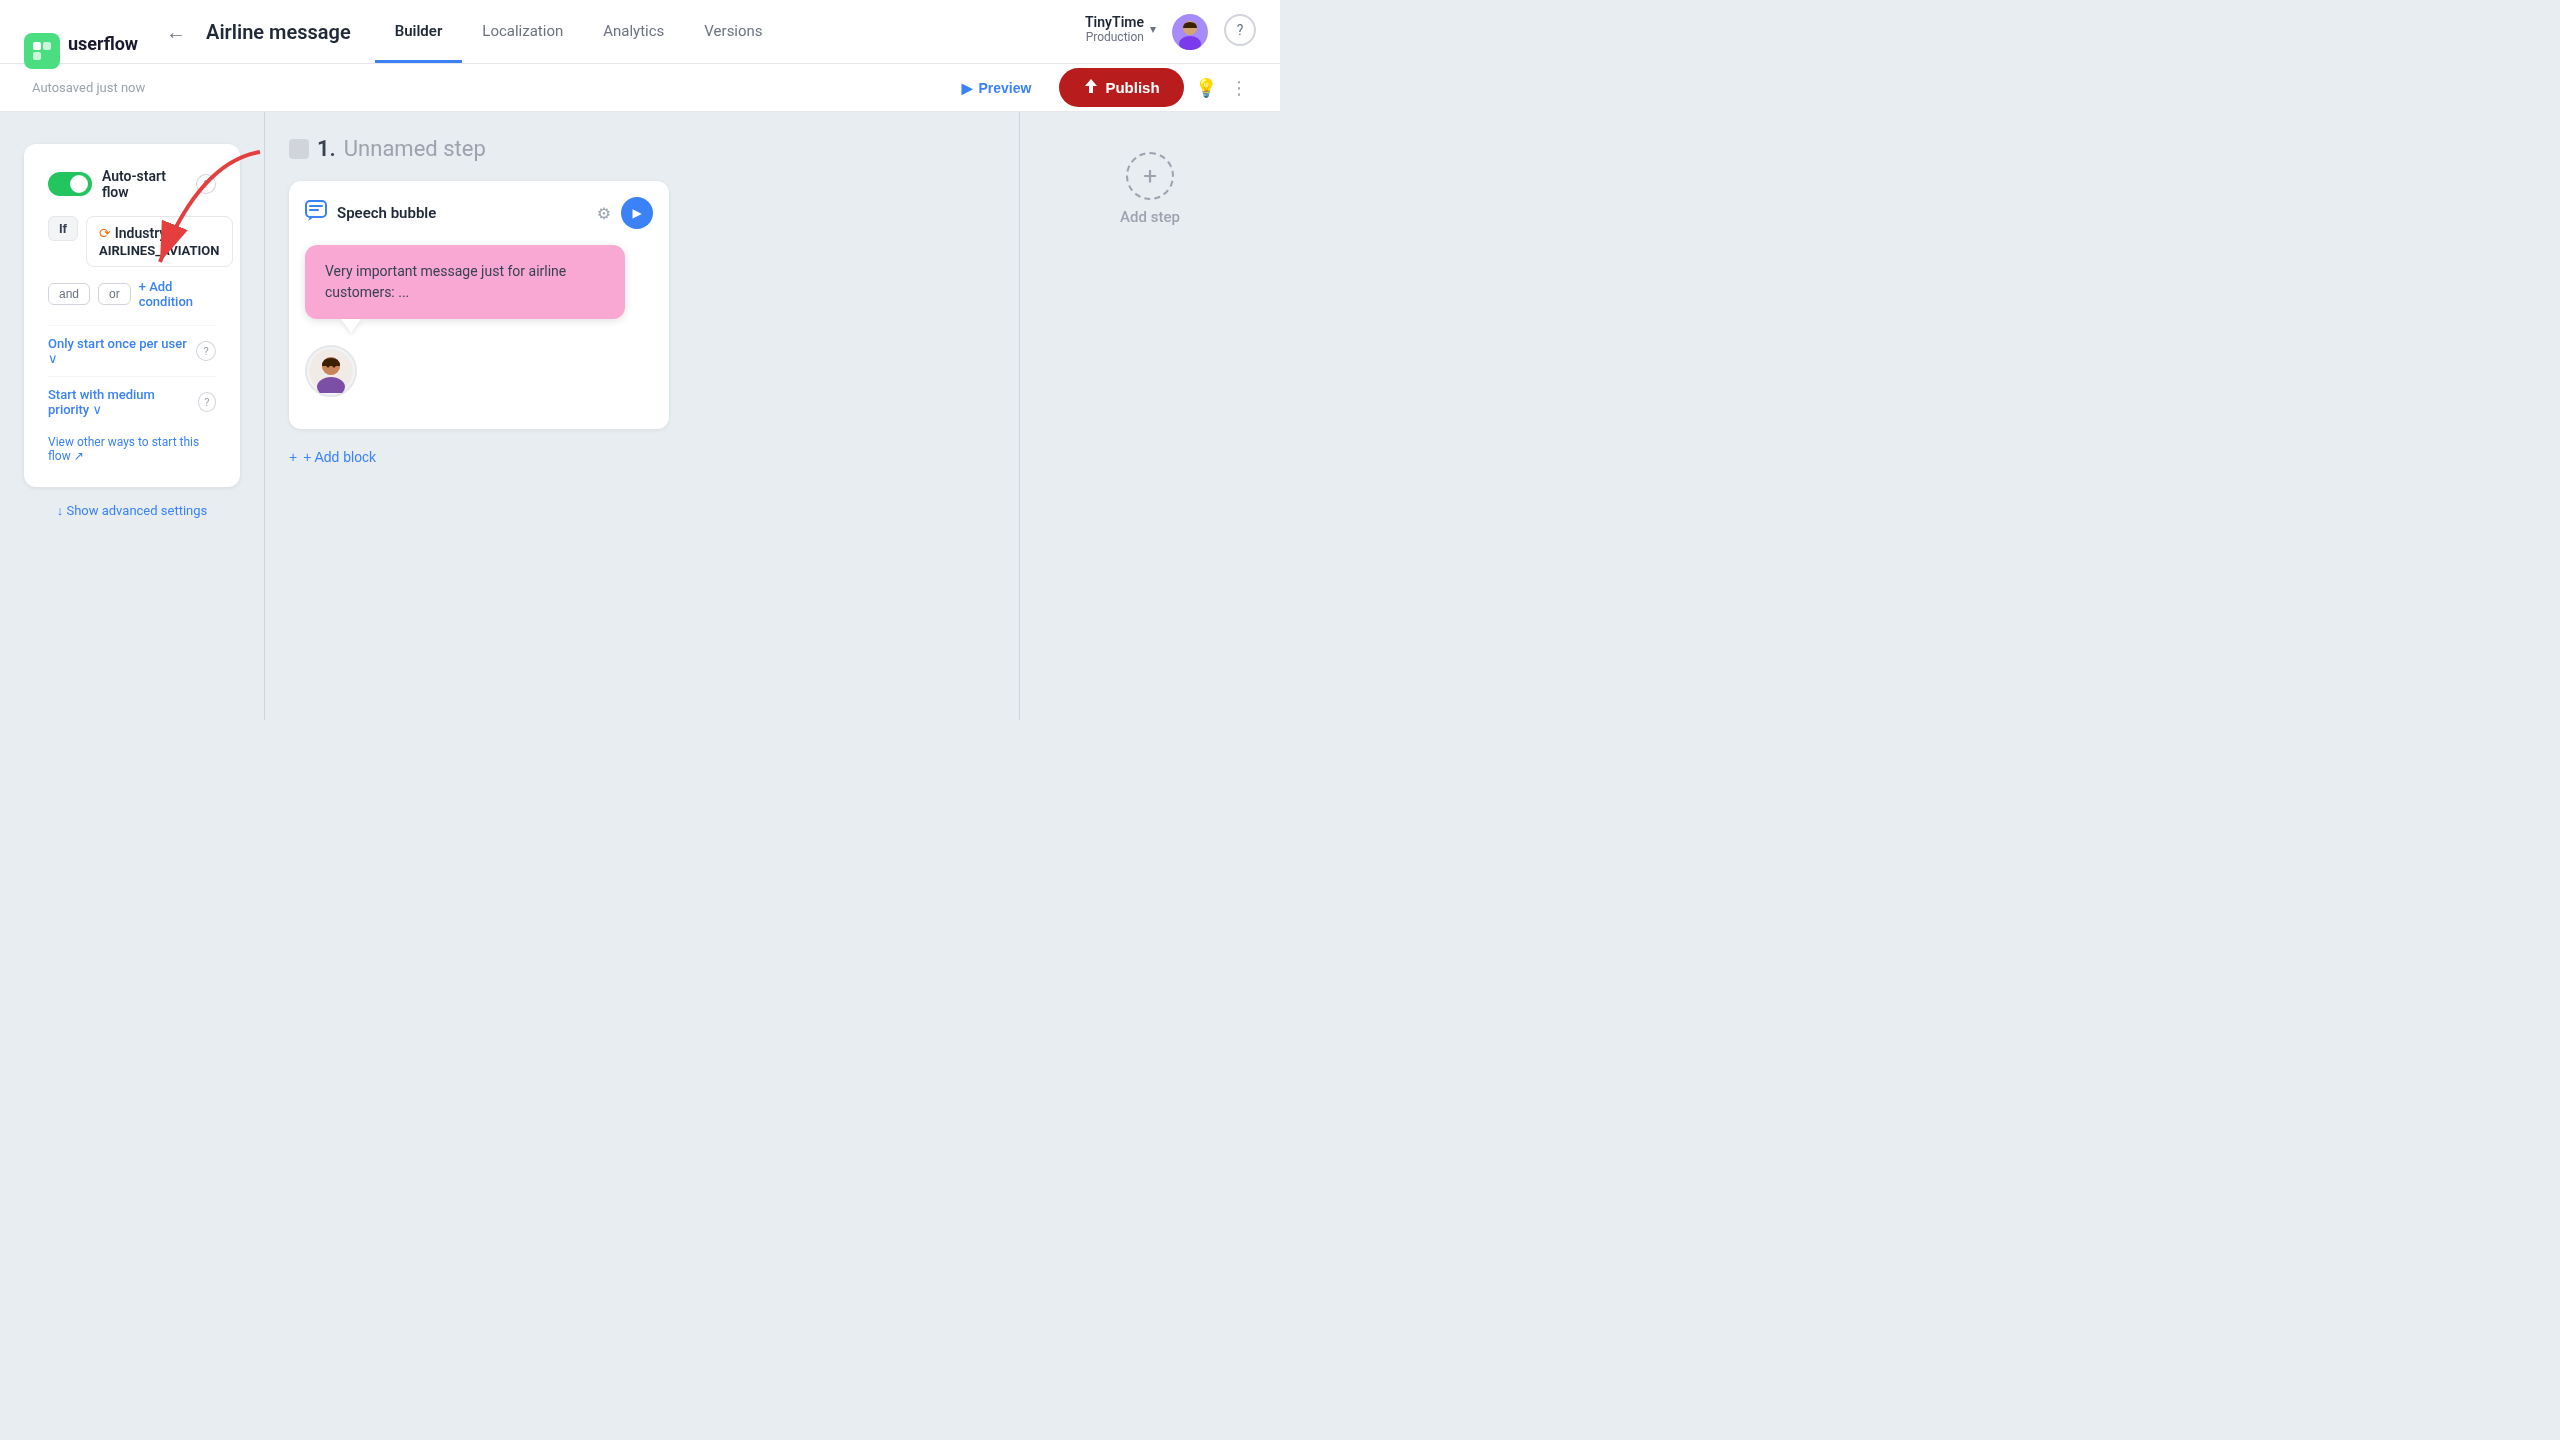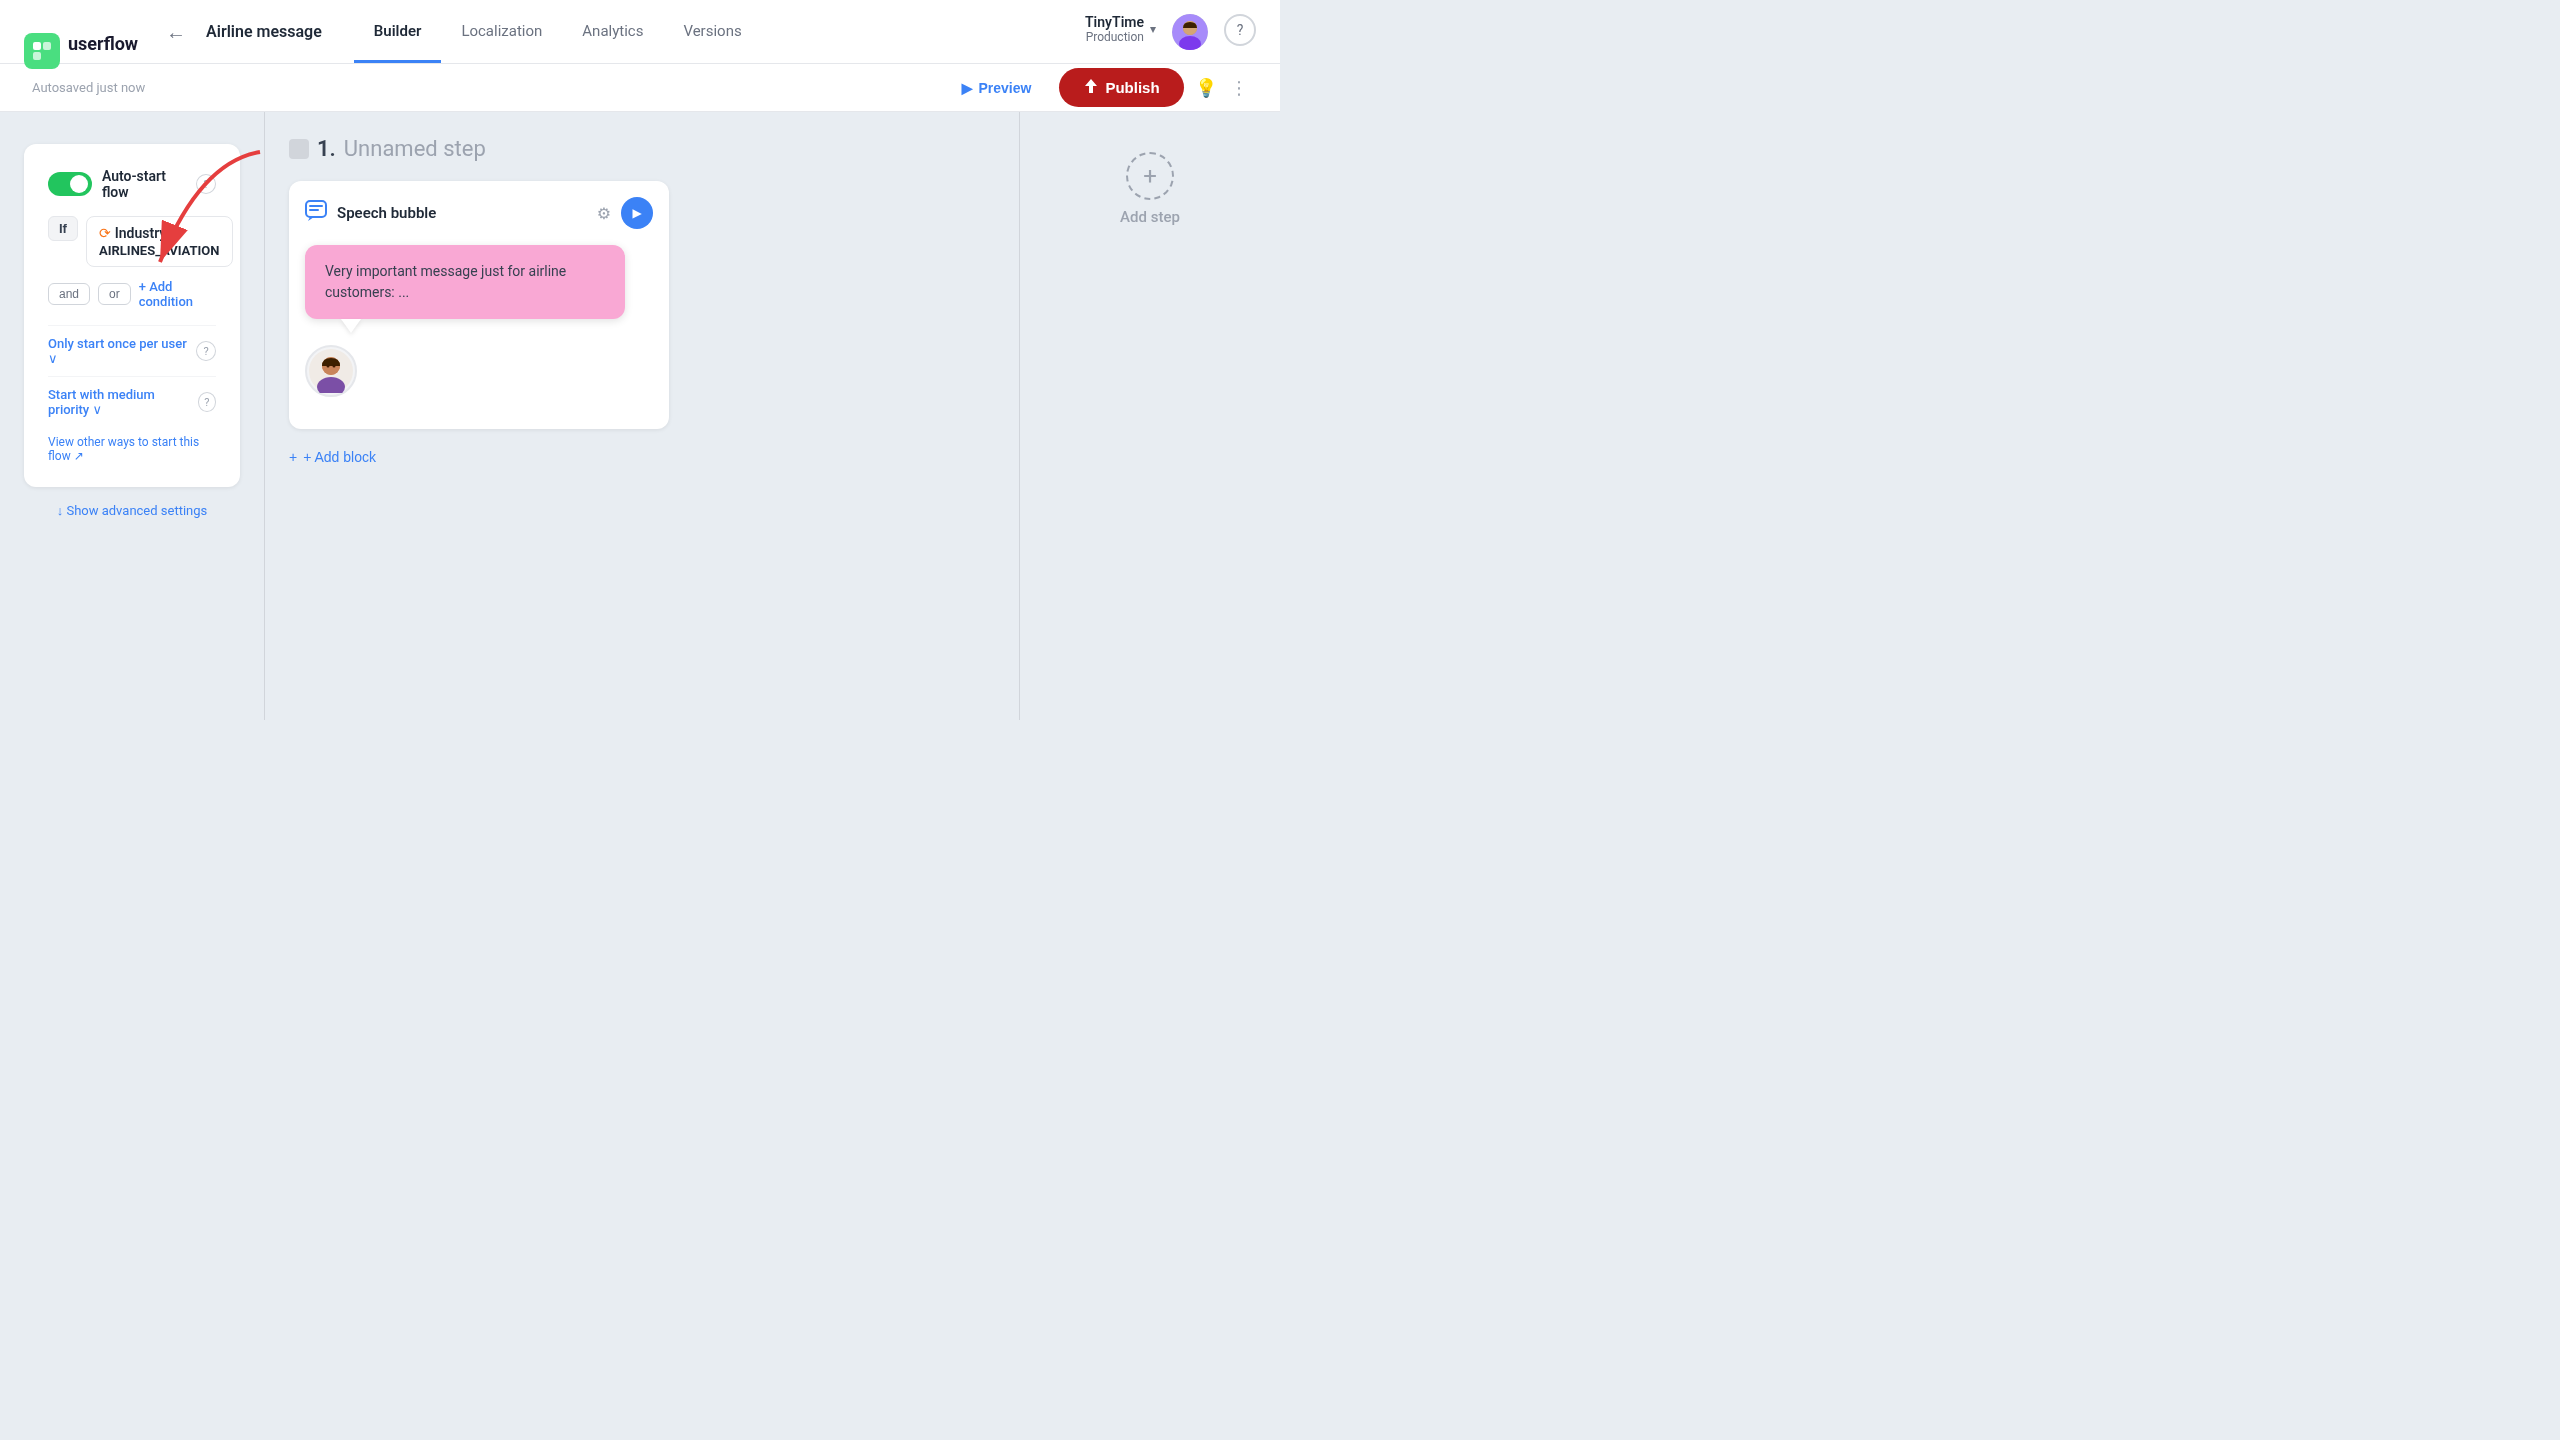--- a/index.html
+++ b/index.html
@@ -38,24 +38,23 @@
       font-weight: 700;
       color: #1a1a2e;
     }
     .back-arrow {
       color: #6b7280;
       font-size: 20px;
       cursor: pointer;
       padding: 4px;
     }
     .page-title {
-      font-size: 16px;
+      font-size: 20px;
       font-weight: 600;
       color: #1f2937;
-      margin-right: 8px;
     }
     .nav-tabs {
       display: flex;
       align-items: center;
       gap: 0;
       margin-left: 8px;
     }
     .nav-tab {
       padding: 20px 20px;
       font-size: 15px;

